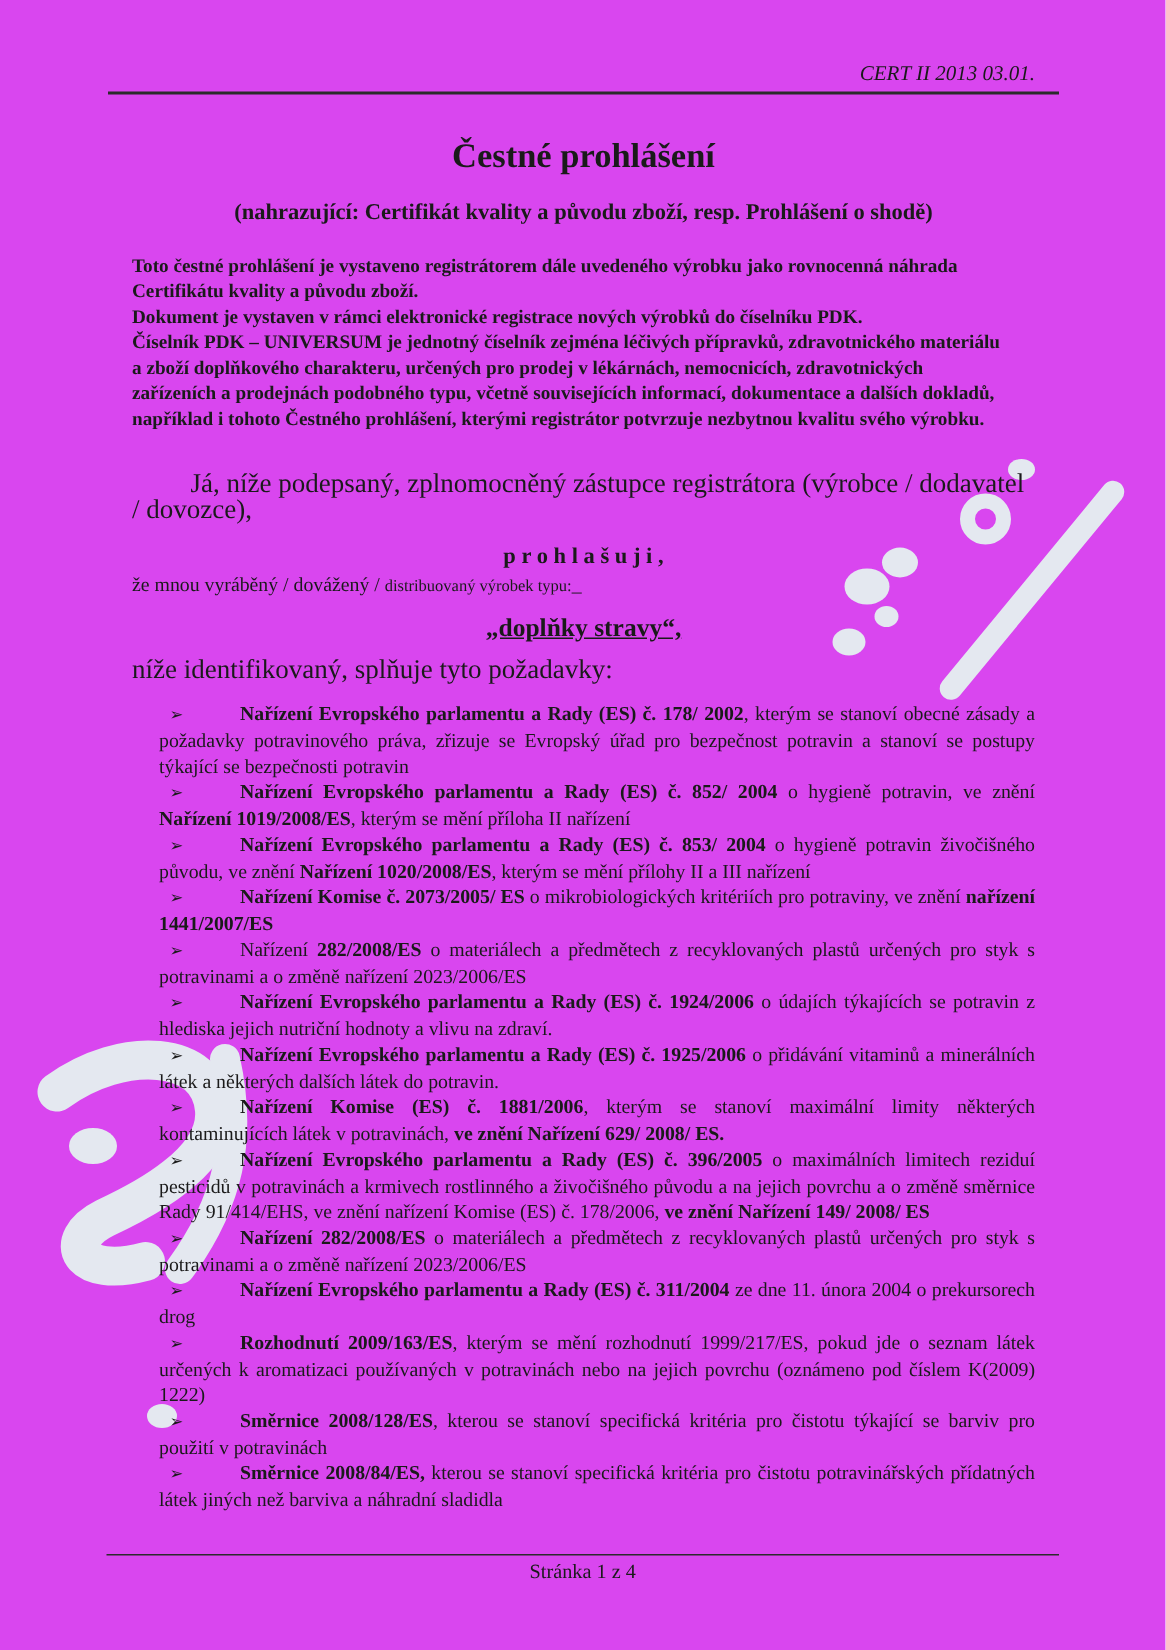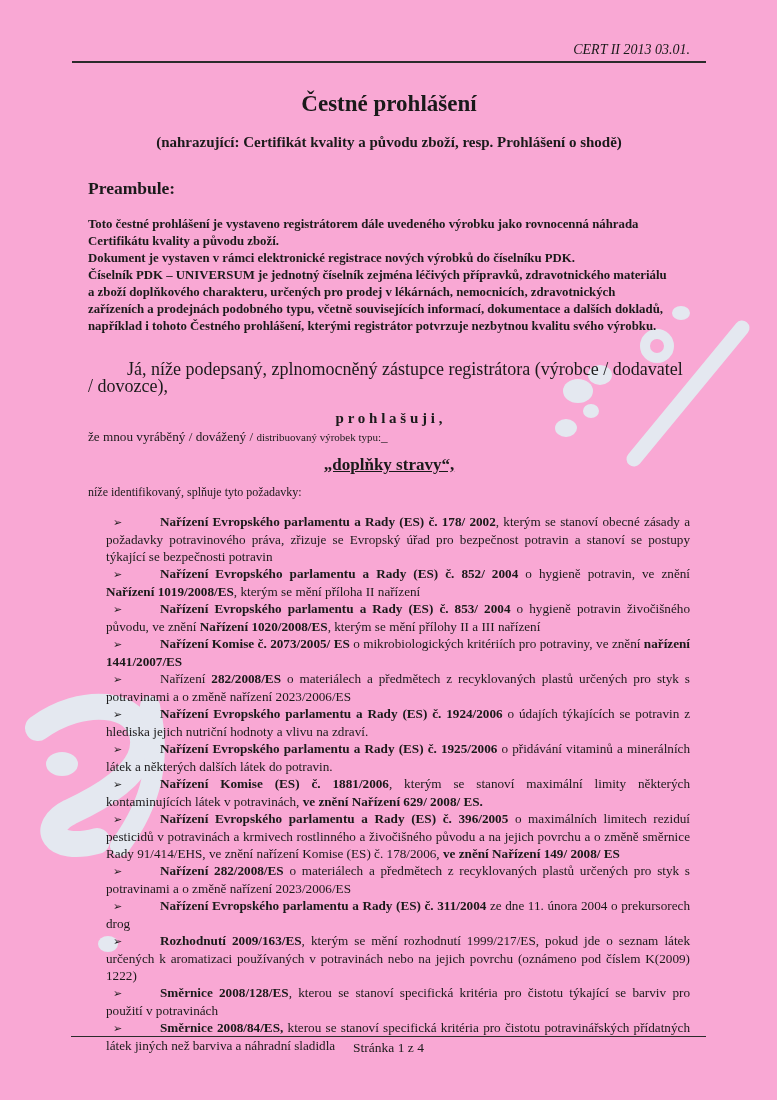--- a/index.html
+++ b/index.html
@@ -1,18 +1,18 @@
 <!DOCTYPE html>
 <html><head>
 <meta charset="utf-8">
 <style>
   html,body { margin:0; padding:0; background:#ffffff; }
   .page {
     position:relative; width:777px; height:1100px; margin:0 auto;
-    background:#f9a8d4; overflow:hidden;
+    background:#d946ef; overflow:hidden;
     font-family:"Liberation Serif","DejaVu Serif",serif;
     color:#1a1a1a;
   }
   .wm { position:absolute; left:0; top:0; z-index:0; }
   .content { position:relative; z-index:1; padding:0 87px 0 88px; }
 
   .cert { padding-top:42px; text-align:right; font-style:italic; font-size:14px; line-height:16px; }
   .rule-top { margin:3px -16px 0 -16px; border:none; border-top:2px solid #2b2b2b; height:0; }
 
   .title { margin:28px 0 16px 0; text-align:center; font-size:23px; font-weight:bold; line-height:26px; }
@@ -21,21 +21,21 @@
   .pre-h { margin-top:27px; font-size:17.5px; font-weight:bold; line-height:20px; }
   .pre-lines { margin-top:18px; }
   .pl { font-size:12.8px; font-weight:bold; line-height:17px; white-space:nowrap; }
 
   .opening { margin-top:26px; font-size:18px; line-height:17px; text-indent:39px; }
   .verb { margin-top:14px; text-align:center; font-size:15px; font-weight:bold; line-height:19px; }
   .prodline { font-size:13.2px; line-height:17px; }
   .prodline .small { font-size:11px; }
   .prodtype { margin-top:8px; text-align:center; font-size:17px; font-weight:bold; line-height:21px; }
   .prodtype span { text-decoration:underline; }
-  .intro { margin-top:9px; font-size:12px; line-height:17px; }
+  .intro { margin-top:9px; font-size:18px; line-height:17px; }
 
   .reqs { margin-top:12px; }
   .item { margin-left:18px; font-size:13.2px; line-height:17px; text-align:justify; }
   .item b { font-weight:bold; }
   .bullet {
     display:inline-block; width:47px; margin-left:7px;
     font-family:"DejaVu Sans",sans-serif; font-size:11px; color:#1a1a1a;
   }
 
   .footer { position:absolute; left:0; right:0; top:1036px; z-index:1; }
@@ -66,21 +66,20 @@
   </svg>
 
   <div class="content">
 
     <div class="cert">CERT II 2013 03.01.</div>
     <hr class="rule-top">
 
     <div class="title">Čestné prohlášení</div>
     <div class="subtitle">(nahrazující: Certifikát kvality a původu zboží, resp. Prohlášení o shodě)</div>
 
-    <div class="pre-h">Preambule:</div>
     <div class="pre-lines">
         <div class="pl">Toto čestné prohlášení je vystaveno registrátorem dále uvedeného výrobku jako rovnocenná náhrada</div>
         <div class="pl">Certifikátu kvality a původu zboží.</div>
         <div class="pl">Dokument je vystaven v rámci elektronické registrace nových výrobků do číselníku PDK.</div>
         <div class="pl">Číselník PDK – UNIVERSUM je jednotný číselník zejména léčivých přípravků, zdravotnického materiálu</div>
         <div class="pl">a zboží doplňkového charakteru, určených pro prodej v lékárnách, nemocnicích, zdravotnických</div>
         <div class="pl">zařízeních a prodejnách podobného typu, včetně souvisejících informací, dokumentace a dalších dokladů,</div>
         <div class="pl">například i tohoto Čestného prohlášení, kterými registrátor potvrzuje nezbytnou kvalitu svého výrobku.</div>
       </div>
 

